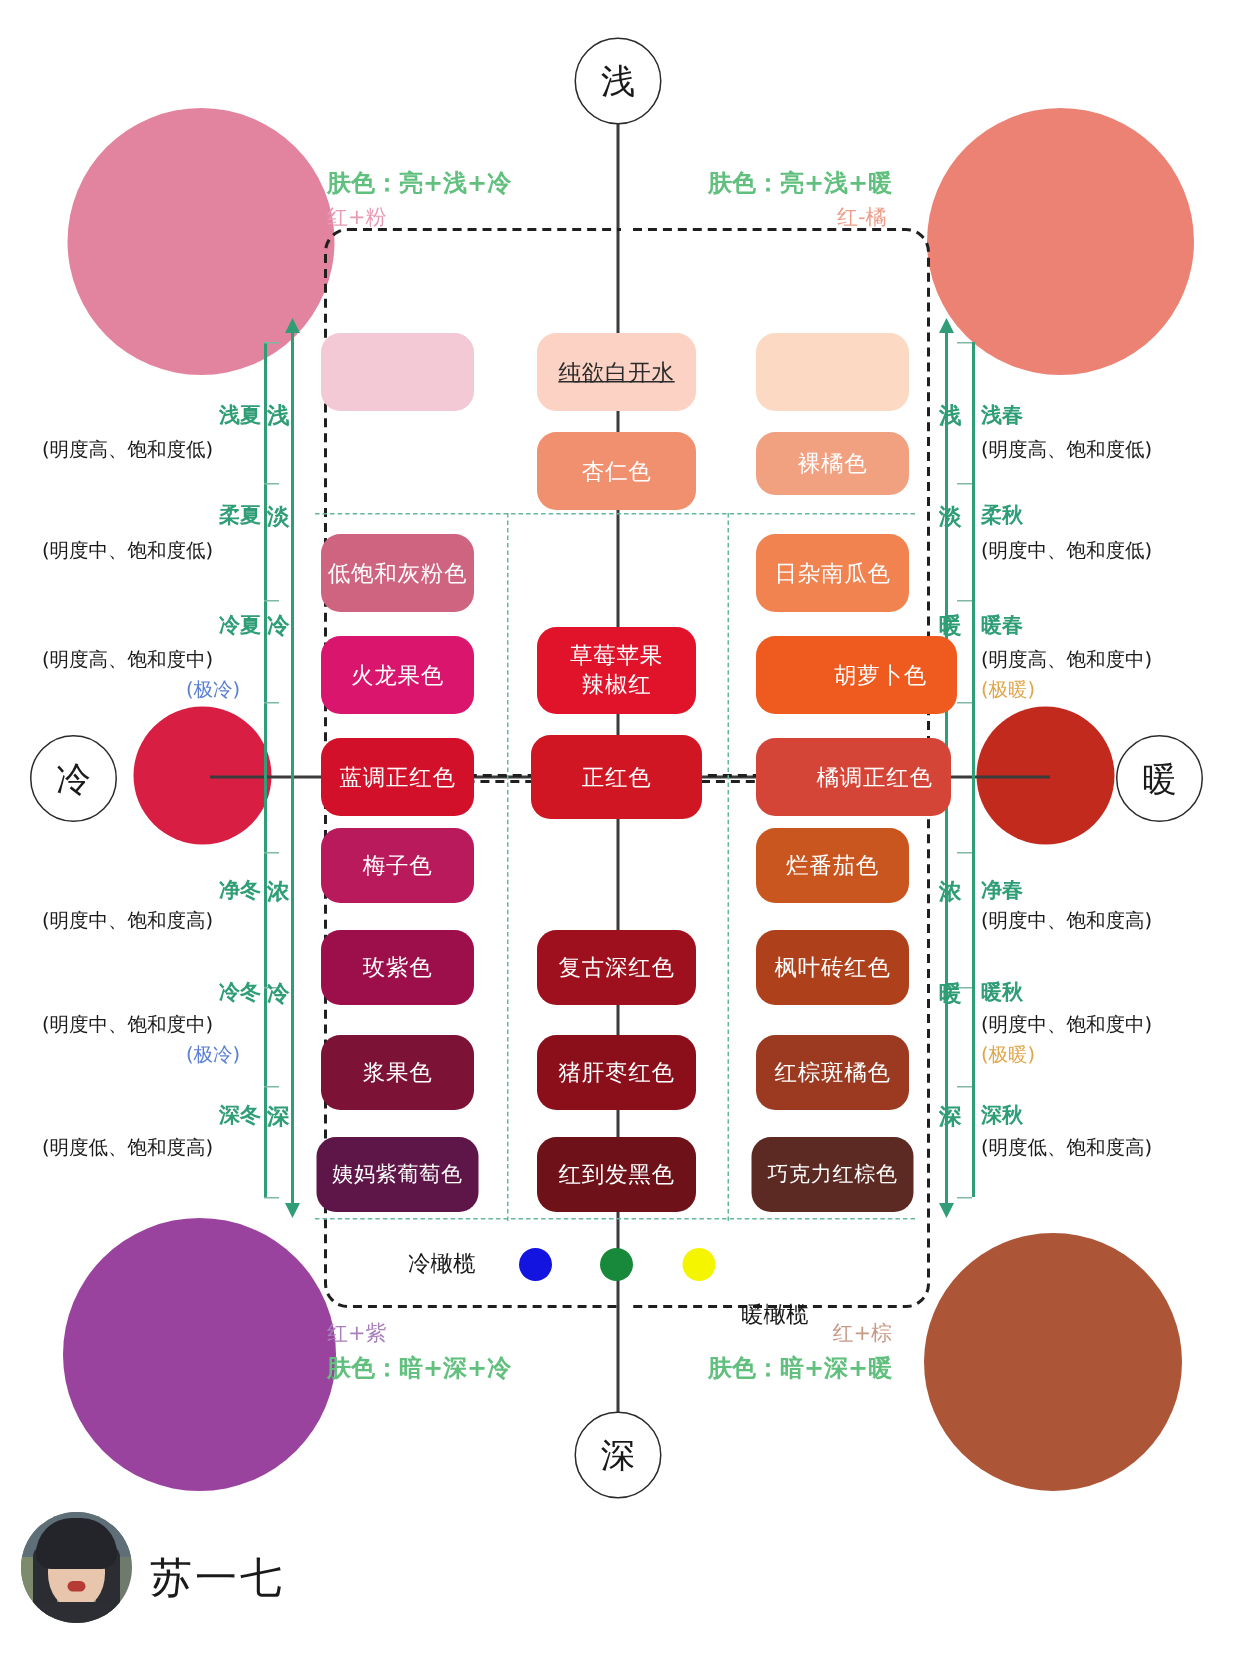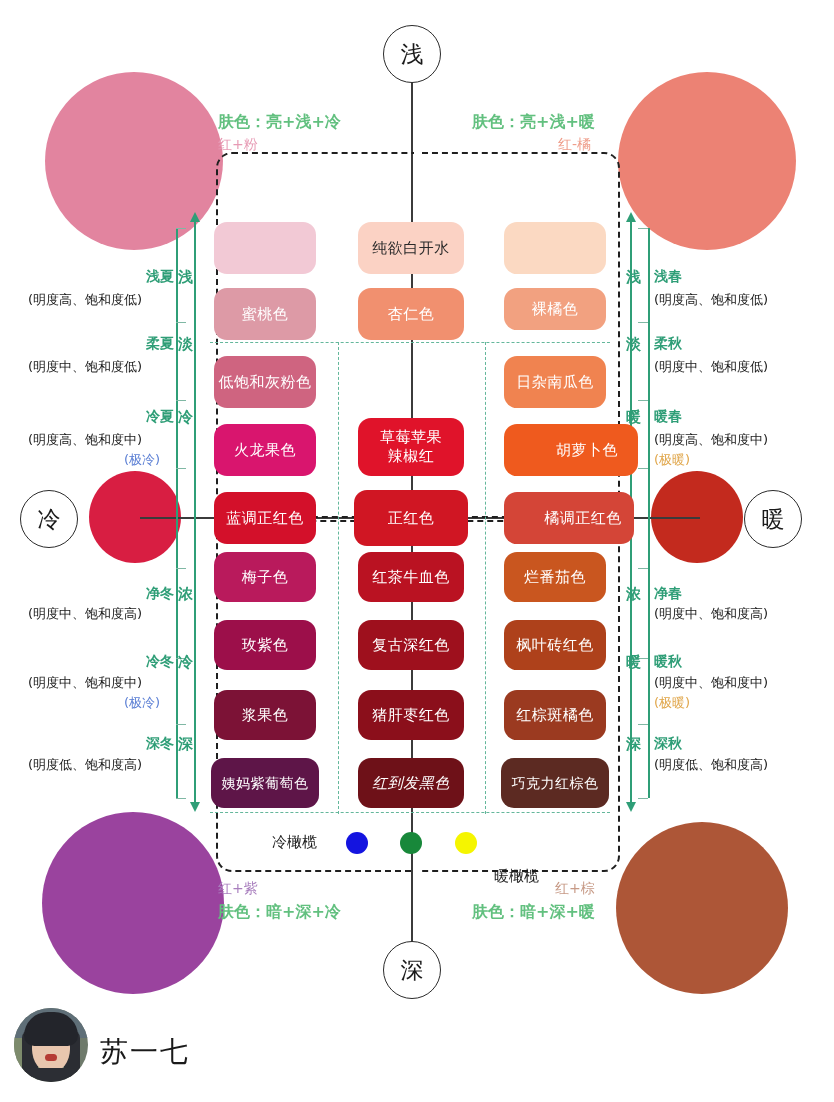--- a/index.html
+++ b/index.html
@@ -254,23 +254,20 @@
   <div class="t detail" style="left:654px;top:674px;">(明度中、饱和度中)</div>
   <div class="t extreme-warm" style="left:654px;top:694px;">(极暖)</div>
 
   <div class="t seasonLetter" style="left:626px;top:735px;">深</div>
   <div class="t season" style="left:654px;top:735px;">深秋</div>
   <div class="t detail" style="left:654px;top:756px;">(明度低、饱和度高)</div>
 
   <div class="chip" style="left:214px;top:222px;width:102px;height:52px;background:#f2c9d5;">
       <span></span>
     </div>
-  <div class="chip" style="left:214px;top:288px;width:102px;height:52px;background:#dd9aa6;">
-      <span>蜜桃色</span>
-    </div>
   <div class="chip" style="left:214px;top:356px;width:102px;height:52px;background:#cf6480;">
       <span>低饱和灰粉色</span>
     </div>
   <div class="chip" style="left:214px;top:424px;width:102px;height:52px;background:#d9156e;">
       <span>火龙果色</span>
     </div>
   <div class="chip" style="left:214px;top:492px;width:102px;height:52px;background:#d3102a;">
       <span>蓝调正红色</span>
     </div>
   <div class="chip" style="left:214px;top:552px;width:102px;height:50px;background:#b91a5c;">
@@ -279,43 +276,40 @@
   <div class="chip" style="left:214px;top:620px;width:102px;height:50px;background:#9c0f4a;">
       <span>玫紫色</span>
     </div>
   <div class="chip" style="left:214px;top:690px;width:102px;height:50px;background:#7c1236;">
       <span>浆果色</span>
     </div>
   <div class="chip" style="left:211px;top:758px;width:108px;height:50px;background:#5e1548;font-size:14px;">
       <span>姨妈紫葡萄色</span>
     </div>
 
-  <div class="chip" style="left:358px;top:222px;width:106px;height:52px;background:#fbd2c4;color:#2a2a2a;">
+  <div class="chip" style="left:358px;top:222px;width:106px;height:52px;background:#fbd2c4;color:#2a2a2a;text-decoration:underline;">
       <span>纯欲白开水</span>
     </div>
   <div class="chip" style="left:358px;top:288px;width:106px;height:52px;background:#f1906f;">
       <span>杏仁色</span>
     </div>
   <div class="chip two-line" style="left:358px;top:418px;width:106px;height:58px;background:#e0132a;">
       <span style="white-space:pre-line;">草莓苹果
 辣椒红</span>
     </div>
   <div class="chip" style="left:354px;top:490px;width:114px;height:56px;background:#d01623;">
       <span>正红色</span>
     </div>
-  <div class="chip" style="left:358px;top:552px;width:106px;height:50px;background:#ba1222;">
-      <span>红茶牛血色</span>
-    </div>
   <div class="chip" style="left:358px;top:620px;width:106px;height:50px;background:#9e101d;">
       <span>复古深红色</span>
     </div>
   <div class="chip" style="left:358px;top:690px;width:106px;height:50px;background:#8b0f1b;">
       <span>猪肝枣红色</span>
     </div>
-  <div class="chip" style="left:358px;top:758px;width:106px;height:50px;background:#6e1118;font-style:italic;">
+  <div class="chip" style="left:358px;top:758px;width:106px;height:50px;background:#6e1118;">
       <span>红到发黑色</span>
     </div>
 
   <div class="chip" style="left:504px;top:222px;width:102px;height:52px;background:#fbd9c2;">
       <span></span>
     </div>
   <div class="chip" style="left:504px;top:288px;width:102px;height:42px;background:#f2a180;">
       <span>裸橘色</span>
     </div>
   <div class="chip" style="left:504px;top:356px;width:102px;height:52px;background:#f08350;">

